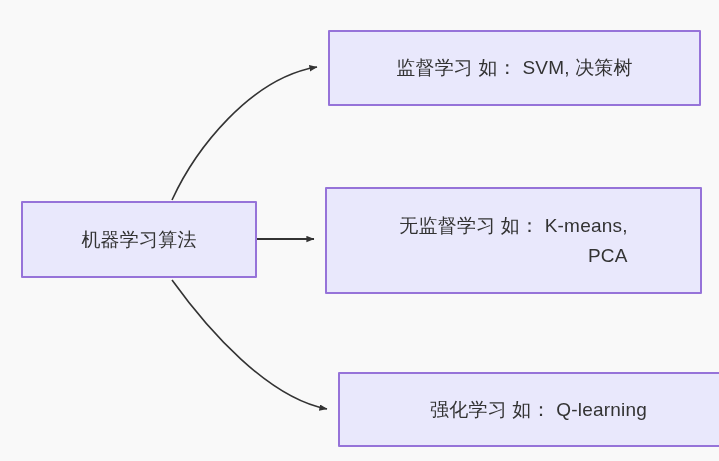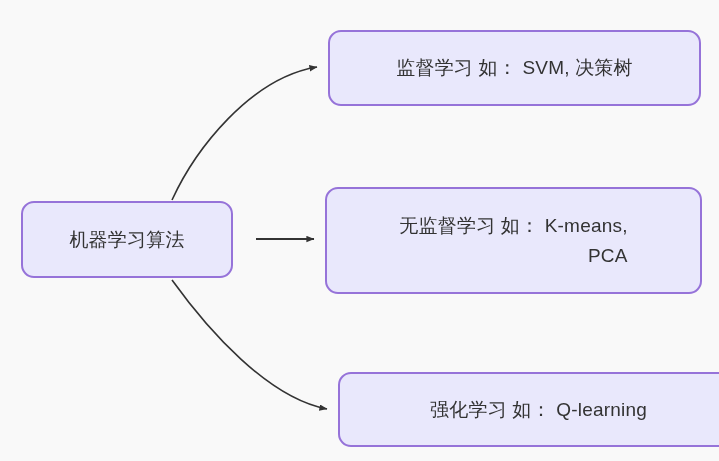--- a/index.html
+++ b/index.html
@@ -27,39 +27,39 @@
     top: 0;
     width: 719px;
     height: 461px;
     pointer-events: none;
   }
   .node {
     position: absolute;
     box-sizing: border-box;
     background: #e9e8fc;
     border: 2px solid #9673d9;
-    border-radius: 13px;
+    border-radius: 1px;
     display: flex;
     align-items: center;
     justify-content: center;
     text-align: center;
     color: #333333;
     font-size: 19px;
     line-height: 1.55;
     letter-spacing: 0.2px;
   }
   .node-label {
     display: block;
     white-space: pre-line;
     padding: 0 8px;
   }
   #node-root {
     left: 21px;
     top: 201px;
-    width: 212px;
+    width: 236px;
     height: 77px;
   }
   #node-supervised {
     left: 328px;
     top: 30px;
     width: 373px;
     height: 76px;
   }
   #node-unsupervised {
     left: 325px;

